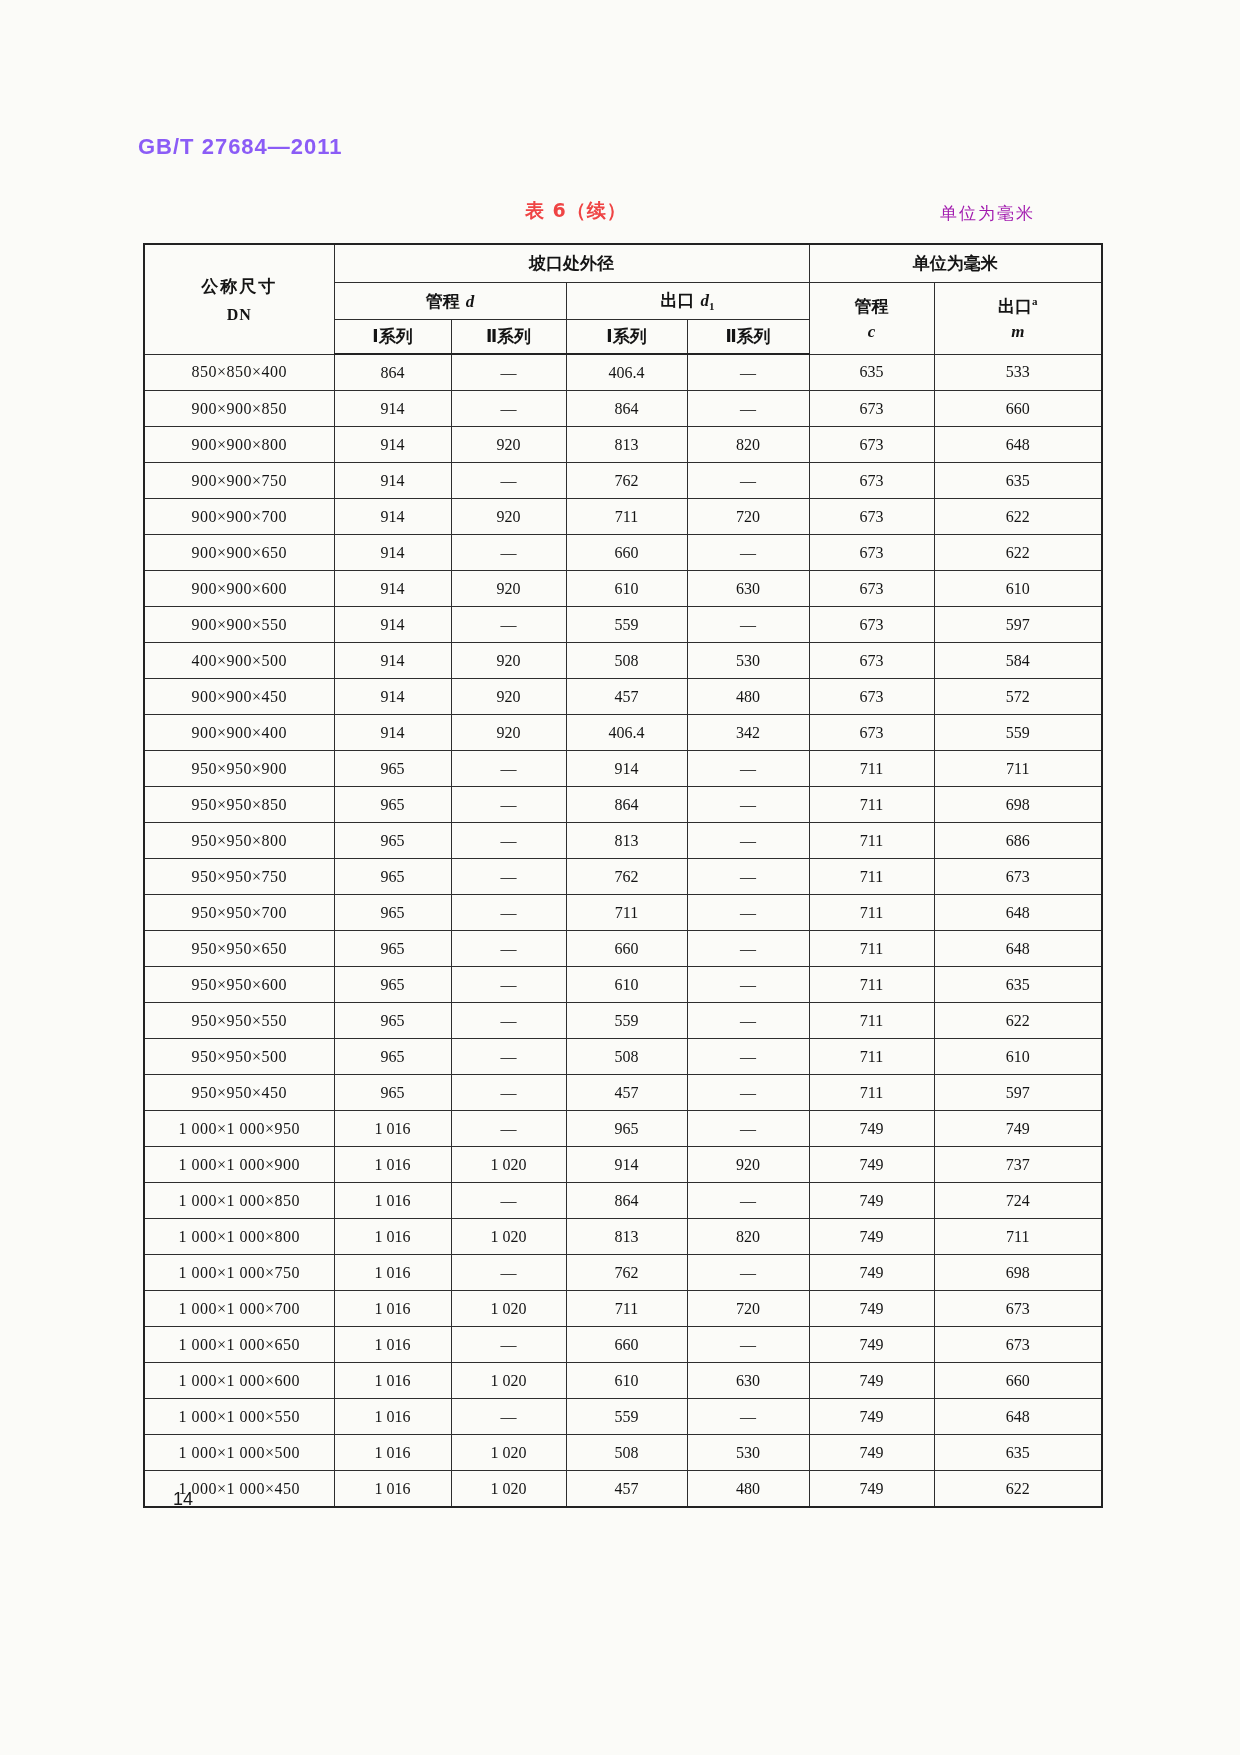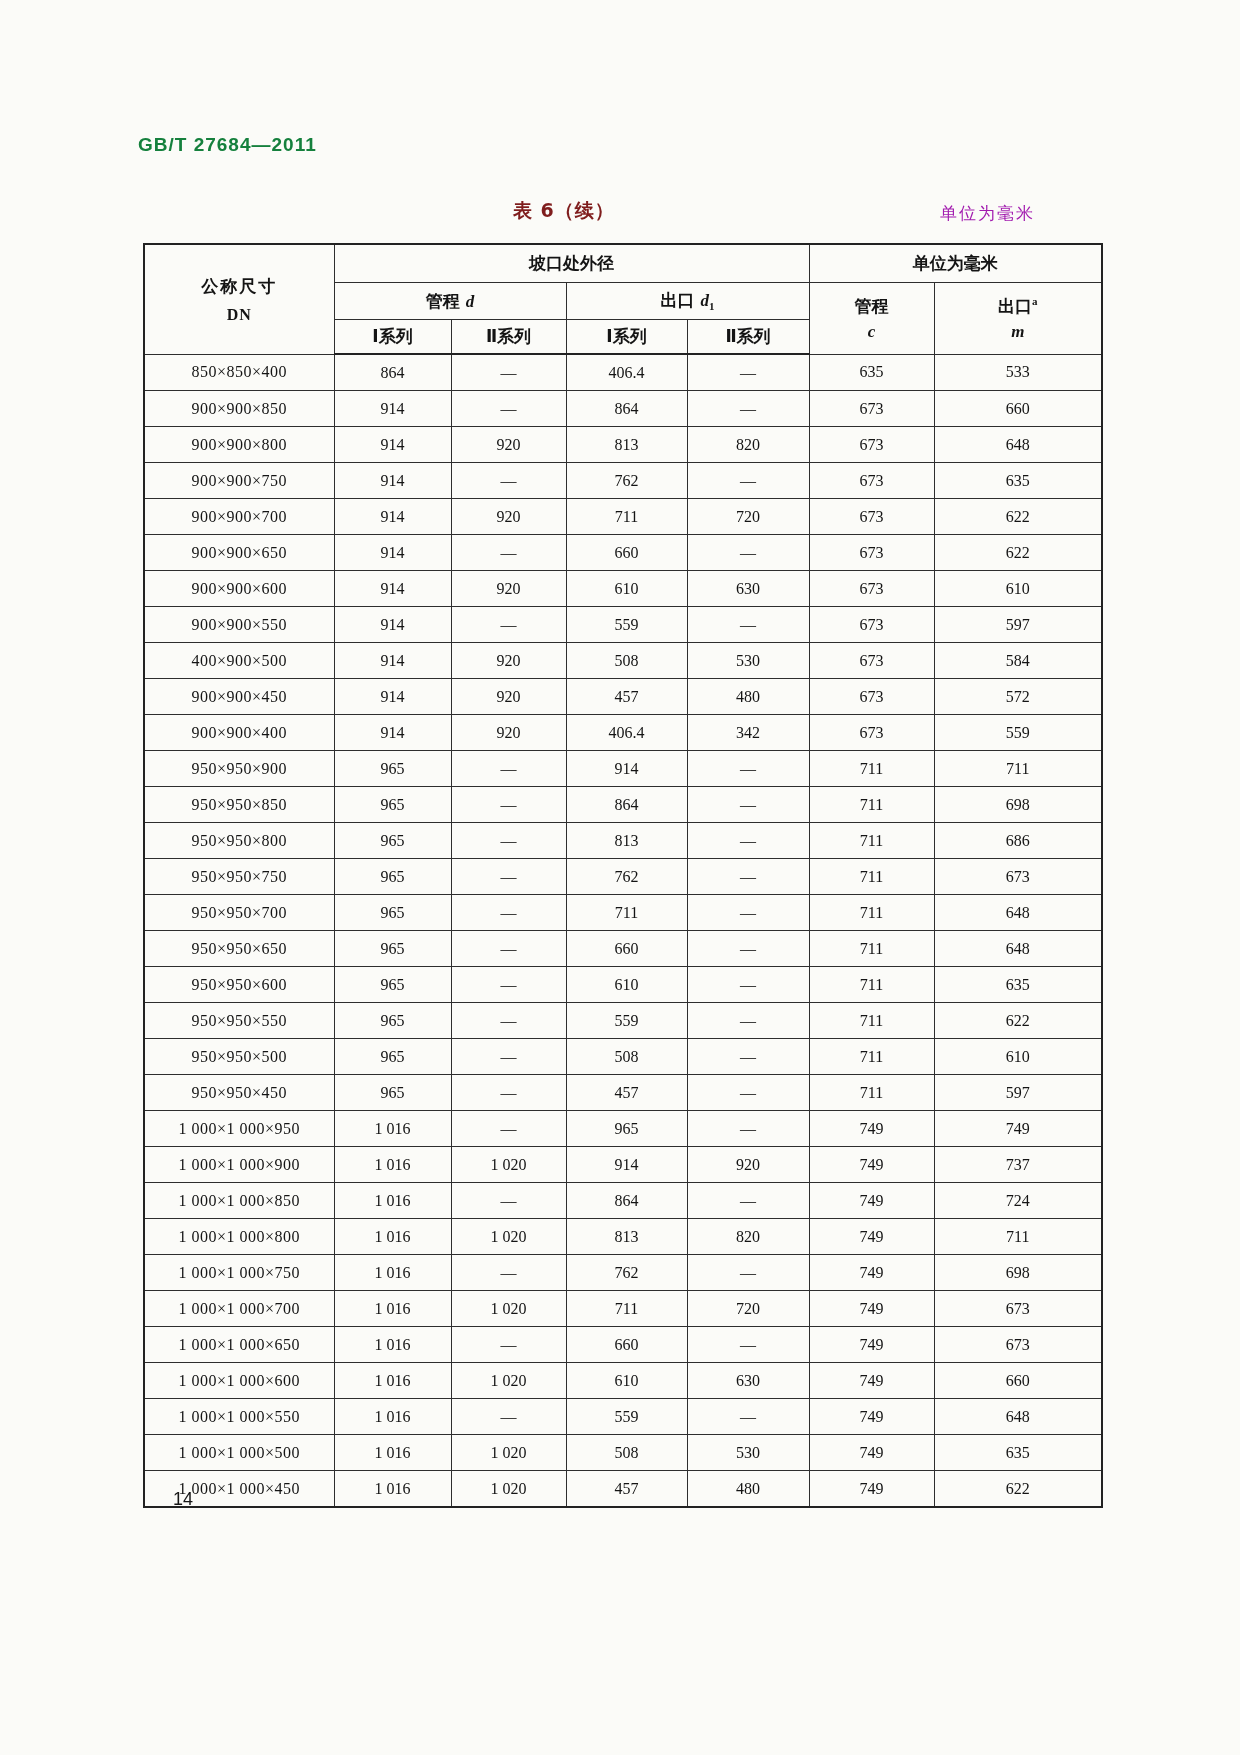--- a/index.html
+++ b/index.html
@@ -14,32 +14,32 @@
     font-family: "DejaVu Sans", sans-serif;
     color: #1a1a1a;
     overflow: hidden;
   }
   .doc-code {
     position: absolute;
     left: 138px;
     top: 134px;
     font-family: "Liberation Sans", sans-serif;
     font-weight: bold;
-    font-size: 19px;
+    font-size: 22px;
     letter-spacing: 1px;
-    color: #15803d;
+    color: #8b5cf6;
   }
   .table-title {
     position: absolute;
-    left: 513px;
+    left: 525px;
     top: 198px;
     font-size: 19px;
     font-weight: bold;
     letter-spacing: 1px;
-    color: #7f1d1d;
+    color: #ef4444;
   }
   .unit-note {
     position: absolute;
     right: 205px;
     top: 202px;
     font-size: 17px;
     letter-spacing: 2px;
     color: #a21caf;
   }
   table.spec-table {

